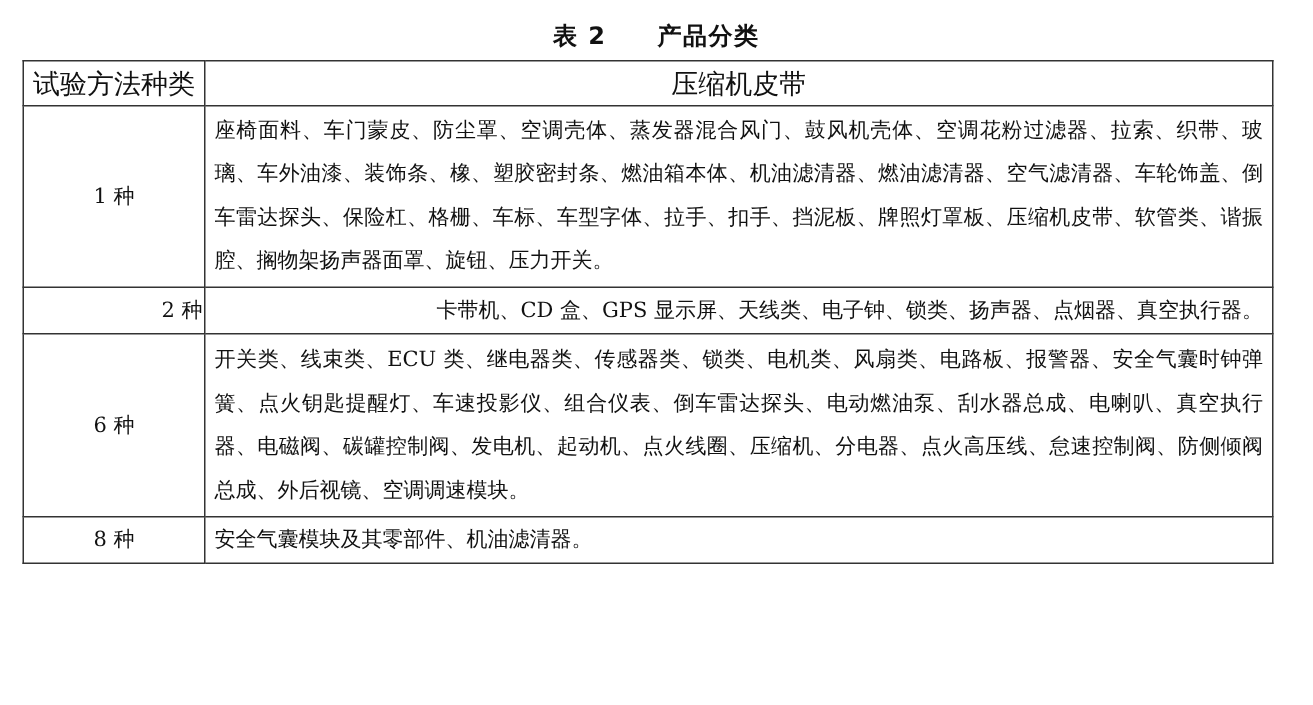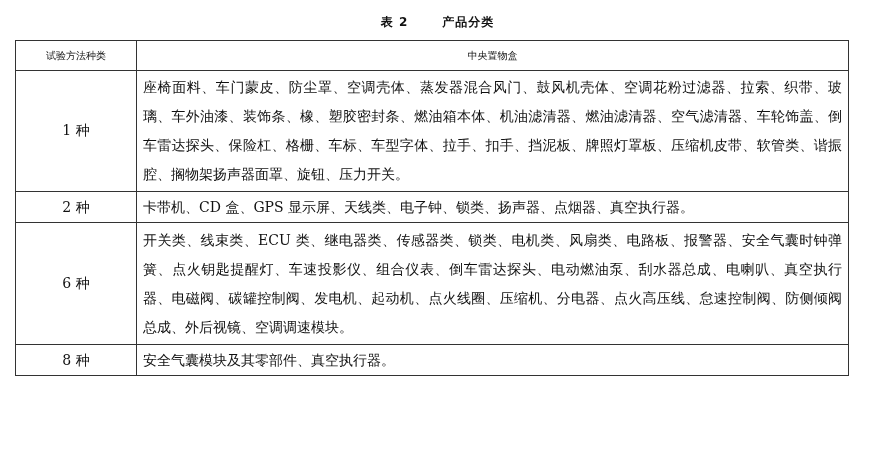--- a/index.html
+++ b/index.html
@@ -1,60 +1,60 @@
 <!DOCTYPE html>
 <html><head>
 <meta charset="utf-8">
 <style>
   html, body { margin: 0; padding: 0; background: #ffffff; }
   body { width: 875px; height: 470px; position: relative; overflow: hidden;
          font-family: "DejaVu Serif", "Liberation Serif", serif; color: #111; }
   .title { position: absolute; top: 14px; left: 0; width: 875px; text-align: center;
-           font-family: "DejaVu Sans", "Liberation Sans", sans-serif; font-weight: bold; font-size: 12px; letter-spacing: 1px; }
+           font-family: "DejaVu Sans", "Liberation Sans", sans-serif; font-weight: bold; font-size: 16px; letter-spacing: 1px; }
   .title .num { margin-right: 34px; }
   table { position: absolute; top: 40px; left: 15px; width: 834px; border-collapse: collapse;
           border: 1.5px solid #444; }
   td, th { border: 1px solid #333; font-size: 14px; font-weight: normal; }
   col.c1 { width: 121px; }
-  th { height: 27px; text-align: center; font-family: "DejaVu Sans", "Liberation Sans", sans-serif; font-size: 10px; }
+  th { height: 27px; text-align: center; font-family: "DejaVu Sans", "Liberation Sans", sans-serif; font-size: 18px; }
   td.kind { text-align: center; vertical-align: middle; }
   td.prod { padding: 2px 6px 2px 6px; line-height: 29px; text-align: justify; }
   tr.r1 td { height: 112px; margin-top: 48px; }
-  tr.r2 td { height: 26px; line-height: 26px; }
+  tr.r2 td { height: 26px; line-height: 26px; text-align: right; }
   tr.r3 td { height: 117px; }
   tr.r4 td { height: 81px; line-height: 27px; }
   tr.r5 td { height: 26px; line-height: 26px; }
 </style>
 </head>
 <body>
 
 <div class="title">
   <span class="num">表 2</span><span>产品分类</span>
 </div>
 
 <table>
   <colgroup>
       <col class="c1">
       <col>
     </colgroup>
   <tbody>
       <tr>
     <th>试验方法种类</th>
-    <th>中央置物盒</th>
+    <th>压缩机皮带</th>
   </tr>
   <tr class="r1">
     <td class="kind">1 种</td>
     <td class="prod">座椅面料、车门蒙皮、防尘罩、空调壳体、蒸发器混合风门、鼓风机壳体、空调花粉过滤器、拉索、织带、玻璃、车外油漆、装饰条、橡、塑胶密封条、燃油箱本体、机油滤清器、燃油滤清器、空气滤清器、车轮饰盖、倒车雷达探头、保险杠、格栅、车标、车型字体、拉手、扣手、挡泥板、牌照灯罩板、压缩机皮带、软管类、谐振腔、搁物架扬声器面罩、旋钮、压力开关。</td>
   </tr>
   <tr class="r2">
     <td class="kind">2 种</td>
     <td class="prod">卡带机、CD 盒、GPS 显示屏、天线类、电子钟、锁类、扬声器、点烟器、真空执行器。</td>
   </tr>
   <tr class="r3">
     <td class="kind">6 种</td>
     <td class="prod">开关类、线束类、ECU 类、继电器类、传感器类、锁类、电机类、风扇类、电路板、报警器、安全气囊时钟弹簧、点火钥匙提醒灯、车速投影仪、组合仪表、倒车雷达探头、电动燃油泵、刮水器总成、电喇叭、真空执行器、电磁阀、碳罐控制阀、发电机、起动机、点火线圈、压缩机、分电器、点火高压线、怠速控制阀、防侧倾阀总成、外后视镜、空调调速模块。</td>
   </tr>
   <tr class="r5">
     <td class="kind">8 种</td>
-    <td class="prod">安全气囊模块及其零部件、真空执行器。</td>
+    <td class="prod">安全气囊模块及其零部件、机油滤清器。</td>
   </tr>
 </tbody>
   </table>
 
 </body></html>

